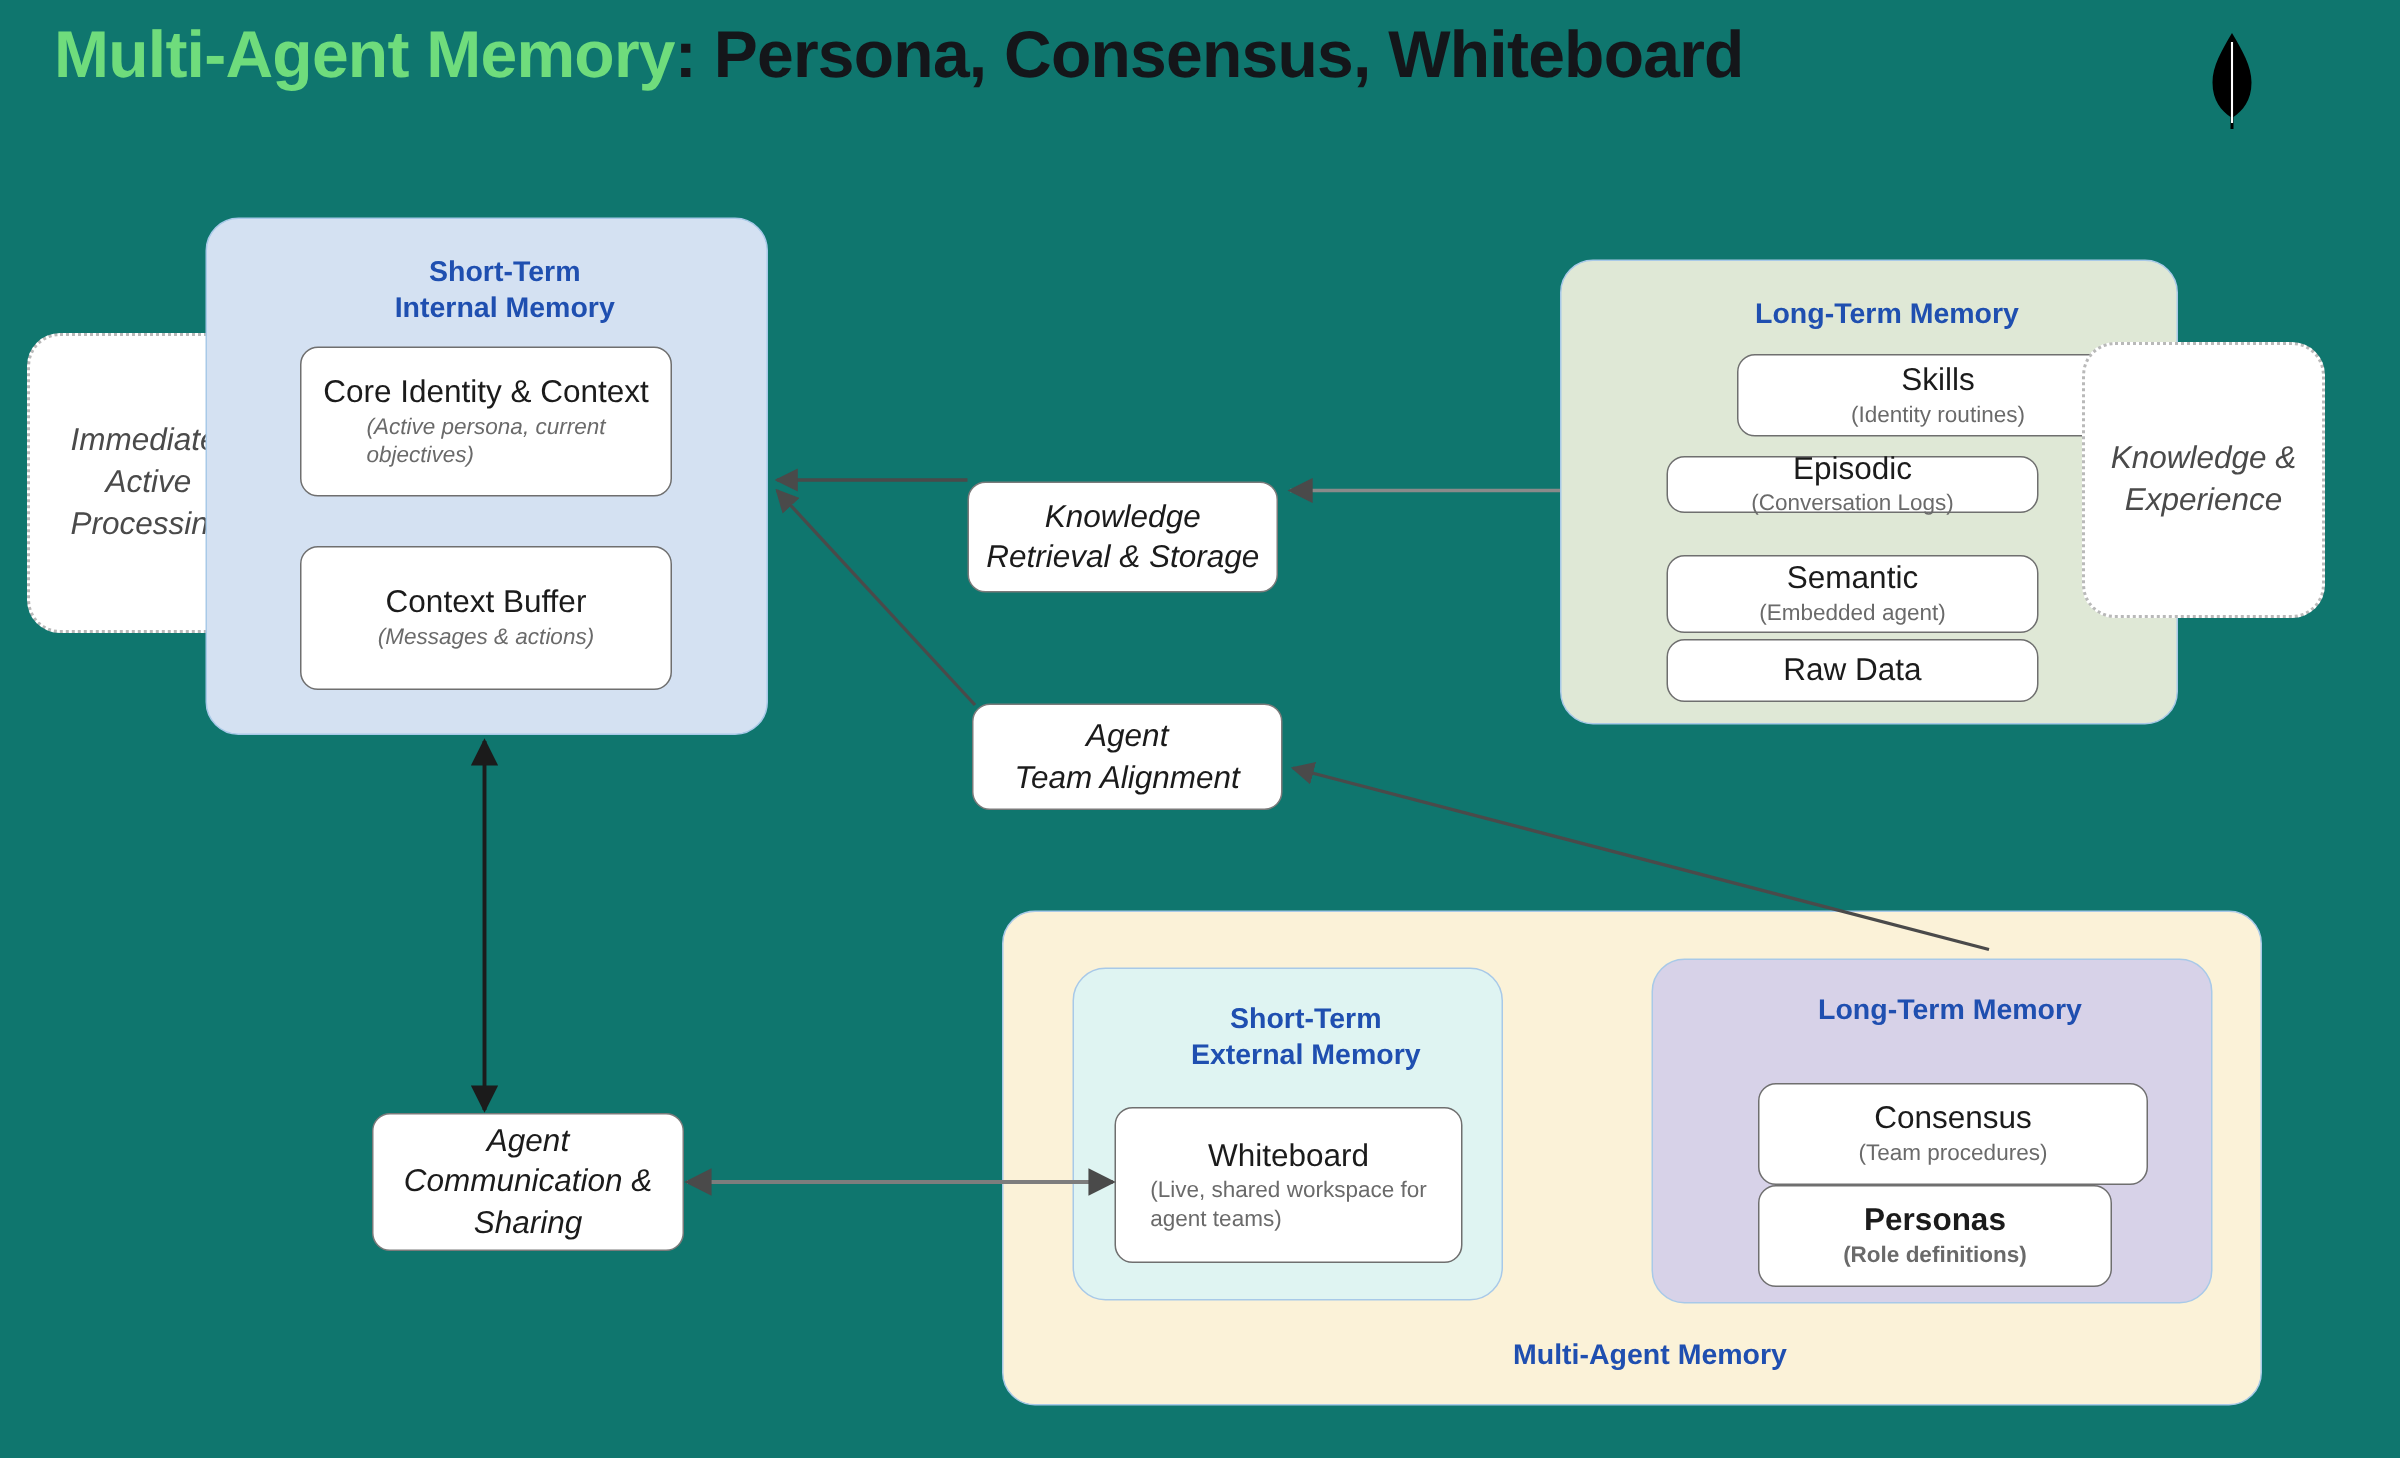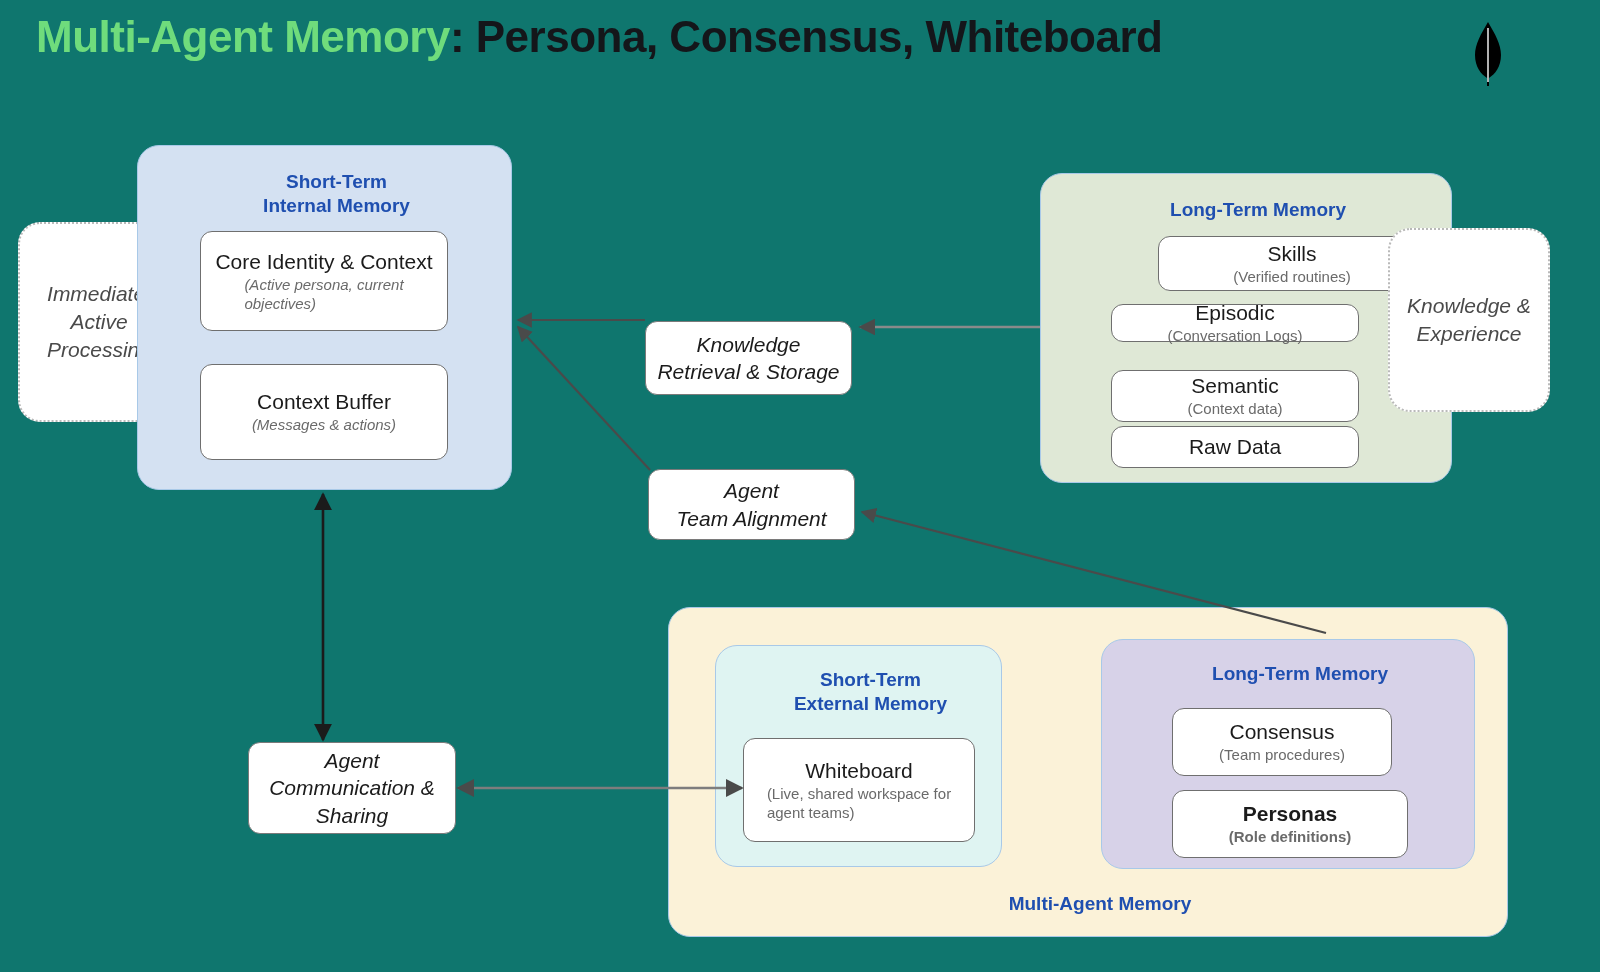--- a/index.html
+++ b/index.html
@@ -124,31 +124,31 @@
       <span class="c-title">Context Buffer</span>
       <span class="c-sub">(Messages &amp; actions)</span>
     </div>
   </div>
 
   <div class="group green" style="left:1040px; top:173px; width:412px; height:310px;">
     <div class="group-title" style="top:24px;">Long-Term Memory</div>
 
     <div class="card sub-plain" style="left:85px; top:62px; width:268px; height:55px;margin-left:32px;">
       <span class="c-title">Skills</span>
-      <span class="c-sub">(Verified routines)</span>
+      <span class="c-sub">(Identity routines)</span>
     </div>
 
     <div class="card sub-plain" style="left:70px; top:130px; width:248px; height:38px;">
       <span class="c-title">Episodic</span>
       <span class="c-sub">(Conversation Logs)</span>
     </div>
 
     <div class="card sub-plain" style="left:70px; top:196px; width:248px; height:52px;">
       <span class="c-title">Semantic</span>
-      <span class="c-sub">(Context data)</span>
+      <span class="c-sub">(Embedded agent)</span>
     </div>
 
     <div class="card" style="left:70px; top:252px; width:248px; height:42px;">
       <span class="c-title">Raw Data</span>
     </div>
   </div>
 
   <div class="ghost" style="left:1388px; top:228px; width:162px; height:184px;">
     <span>Knowledge &amp;
 Experience</span>
@@ -179,21 +179,21 @@
 External Memory</div>
       <div class="card" style="left:27px; top:92px; width:232px; height:104px;">
         <span class="c-title">Whiteboard</span>
         <span class="c-sub sub-plain" style="font-style:normal;">(Live, shared workspace for
 agent teams)</span>
       </div>
     </div>
 
     <div class="group purple" style="left:432px; top:31px; width:374px; height:230px;">
       <div class="group-title" style="top:22px;">Long-Term Memory</div>
-      <div class="card sub-plain" style="left:70px; top:68px; width:220px; height:68px;">
+      <div class="card sub-plain" style="left:70px; top:82px; width:260px; height:68px;">
         <span class="c-title">Consensus</span>
         <span class="c-sub">(Team procedures)</span>
       </div>
       <div class="card sub-plain" style="left:70px; top:150px; width:236px; height:68px;font-weight:bold;">
         <span class="c-title">Personas</span>
         <span class="c-sub">(Role definitions)</span>
       </div>
     </div>
   </div>
 

